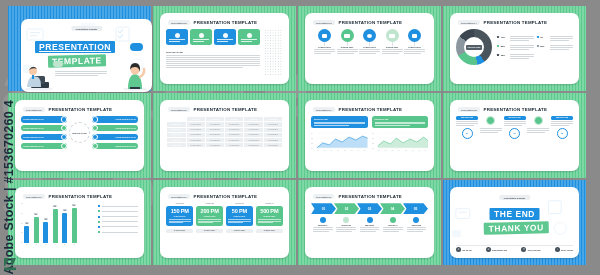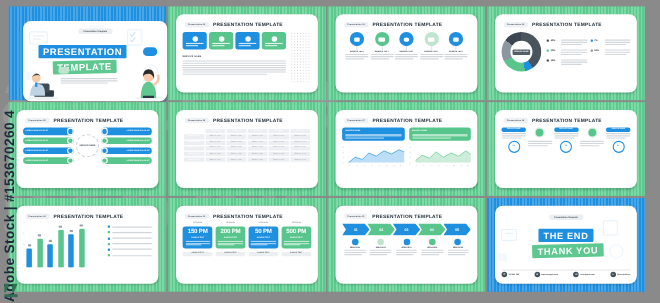--- a/index.html
+++ b/index.html
@@ -56,21 +56,21 @@
   .hero { position:relative; height:100%; background:#fff; overflow:hidden; }
   .hero .bgdoodle{position:absolute;inset:0;opacity:.5}
   .hero .h-tag {
     position:absolute; left:50%; transform:translateX(-50%); top:7px;
     background:#eceff1; color:#3d4854; font-size:2px; font-weight:bold;
     padding:1.6px 5px; border-radius:2px; white-space:nowrap;
   }
   .hero .h1 {
     position:absolute; left:14px; top:22px;
     background:#1f8fe0; color:#fff; font-weight:bold;
-    font-size:8.6px; letter-spacing:.5px; padding:1px 4px; border-radius:1px;
+    font-size:8.6px; letter-spacing:.5px; padding:1px 4px; border-radius:1px;text-decoration:underline;
   }
   .hero .h2 {
     position:absolute; left:27px; top:36px;
     background:#5ec890; color:#fff; font-weight:bold;
     font-size:8.6px; letter-spacing:.5px; padding:1px 4px; border-radius:1px;
     transform:rotate(-1.5deg);
   }
   .hero .h-sub { position:absolute; left:34px; top:52px; width:52px; }
   .hero .bubble { position:absolute; border-radius:3px; }
 

